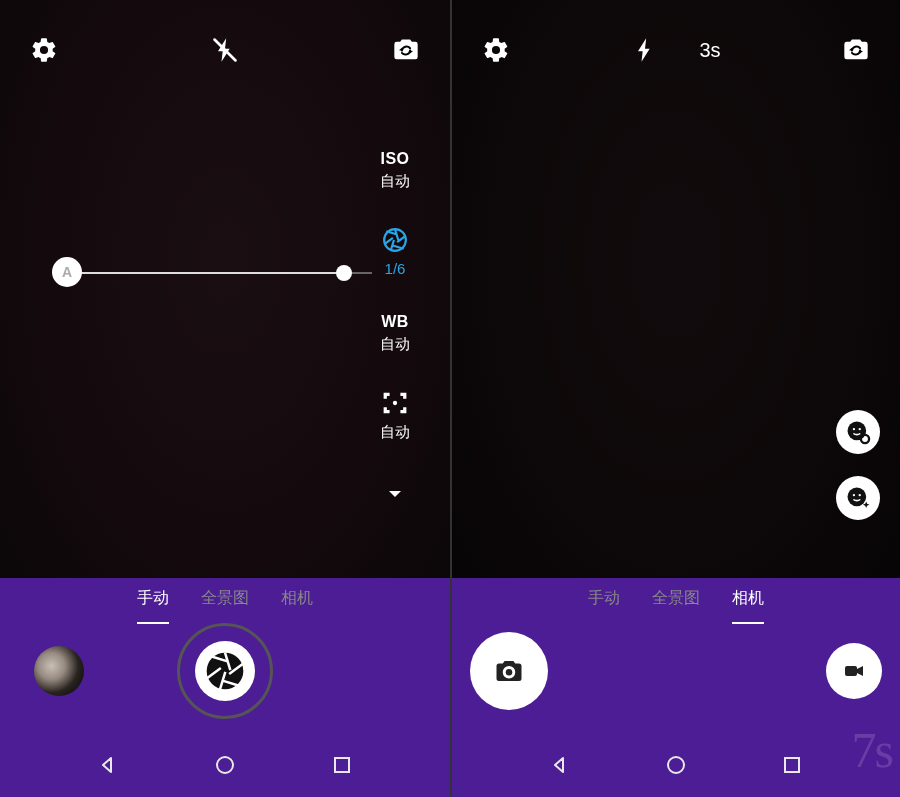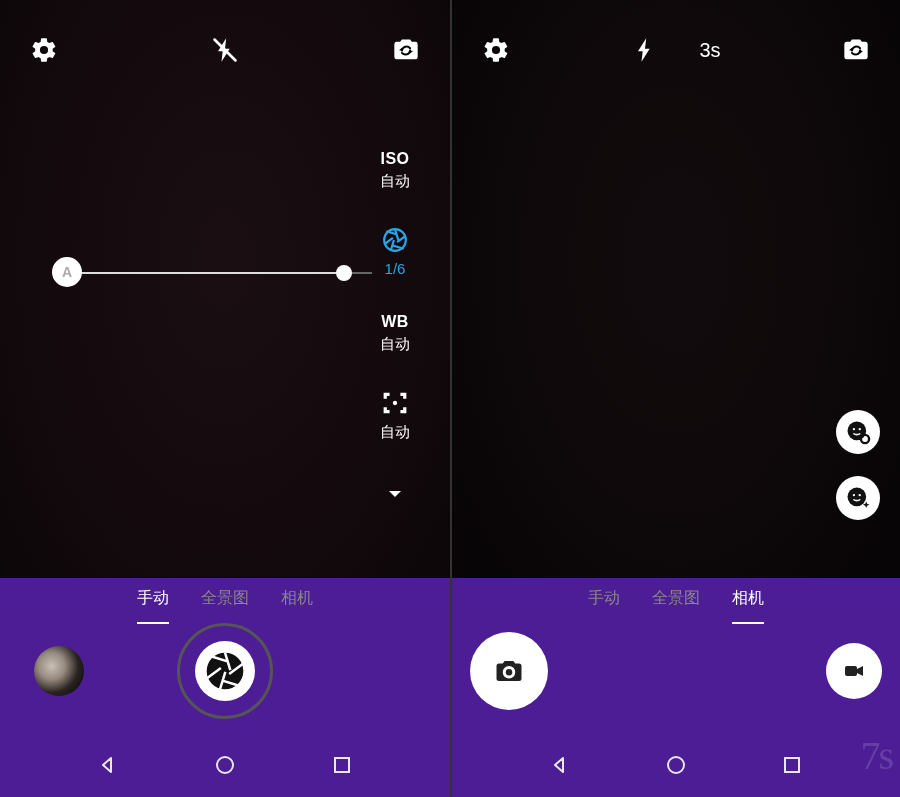--- a/index.html
+++ b/index.html
@@ -134,21 +134,21 @@
   }
   
   .navbar {
     position:absolute; bottom: 0; left:0; width:100%; height: 60px;
     display:flex; align-items:center; justify-content:space-around;
     padding: 0 50px;
   }
   .nav-icon { width:24px; height:24px; fill:none; stroke:#e8e8e8; stroke-width:2; }
   .watermark {
     position:absolute; right: 8px; bottom: 18px;
-    color: rgba(255,255,255,0.15); font-size: 40px; font-weight:300;
+    color: rgba(255,255,255,0.15); font-size: 50px; font-weight:300;
     font-family: Georgia, serif; letter-spacing: -2px;
   }
 </style>
 </head>
 <body>
 
 <div class="phone">
   <div class="viewfinder"></div>
 
   <div class="topbar">

